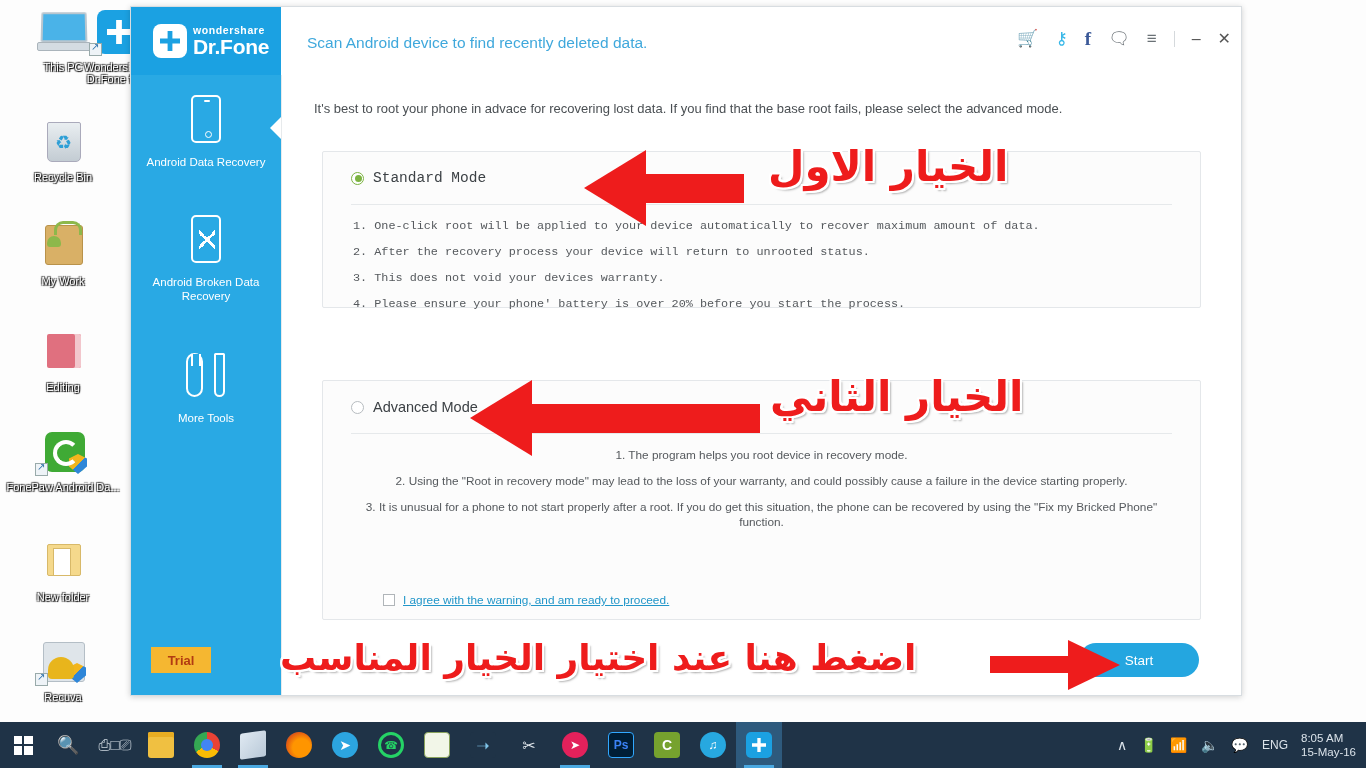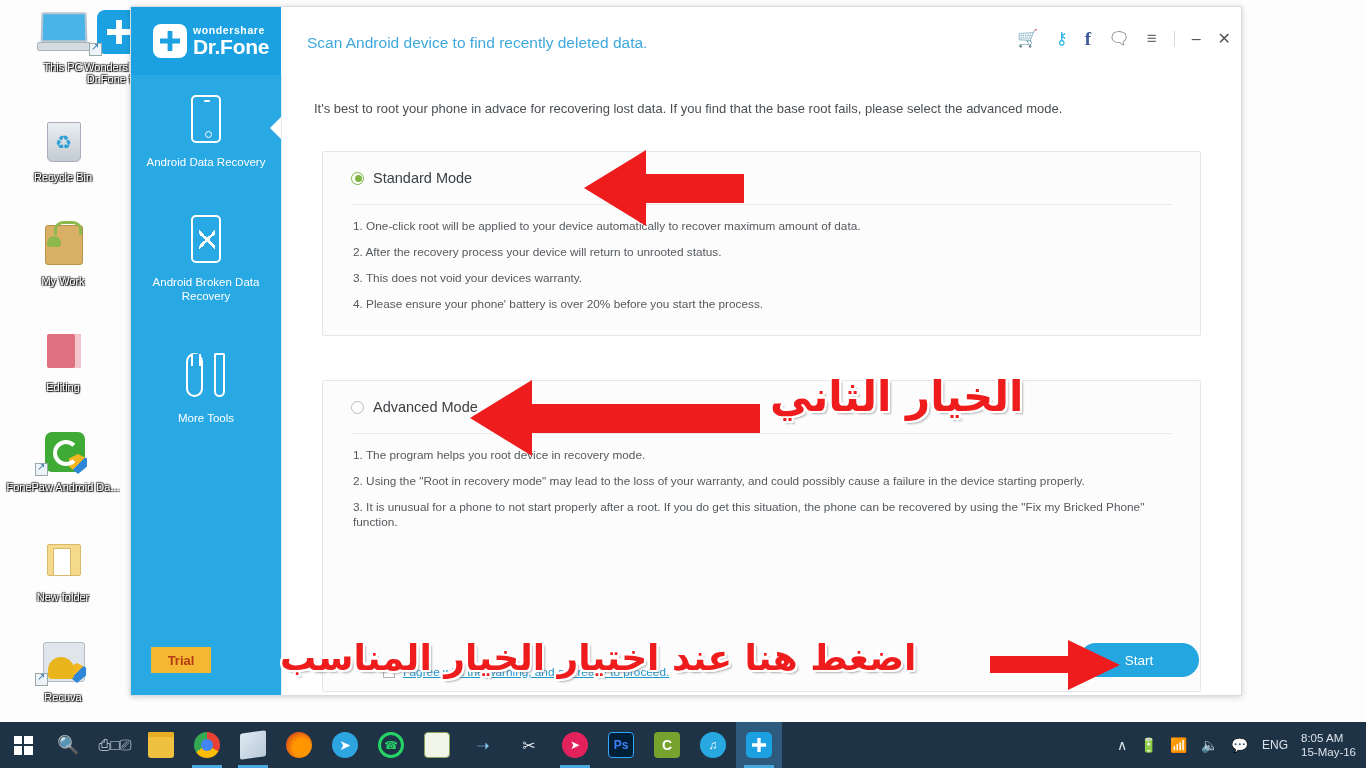--- a/index.html
+++ b/index.html
@@ -93,22 +93,22 @@
   .wrench{position:absolute;left:2px;top:2px;width:17px;height:44px;border:2px solid #fff;border-radius:9px;}
   .wrench:before{content:"";position:absolute;left:3px;top:-1px;width:6px;height:12px;background:#29a9e4;border-left:2px solid #fff;border-right:2px solid #fff;}
   .driver{position:absolute;right:3px;top:2px;width:11px;height:44px;border:2px solid #fff;border-radius:2px 2px 7px 7px;}
   .trial-btn{position:absolute;left:20px;bottom:22px;width:60px;height:26px;background:#f5b731;color:#b23b12;
     font-weight:bold;font-size:13px;display:flex;align-items:center;justify-content:center;cursor:pointer;}
 
   
   #content{position:absolute;left:150px;top:68px;right:0;bottom:0;background:#fff;border-left:1px solid #e7eaec;}
   .intro{position:absolute;left:32px;top:26px;font-size:13px;color:#4a4f53;}
   .mode-card{position:absolute;left:40px;right:40px;border:1px solid #e4e7ea;background:#fcfcfc;border-radius:2px;}
-  #card-standard{top:76px;height:185px;}
-  #card-advanced{top:305px;height:312px;}
+  #card-standard{top:76px;height:157px;font-family:Liberation Mono, monospace;}
+  #card-advanced{top:305px;height:240px;text-align:center;}
   .mode-head{display:flex;align-items:center;height:52px;padding-left:28px;}
   .radio{width:13px;height:13px;border-radius:50%;border:1px solid #b7bcc0;background:#fff;position:relative;margin-right:9px;cursor:pointer;}
   .radio.checked{border-color:#7cb342;}
   .radio.checked:after{content:"";position:absolute;left:2.5px;top:2.5px;width:7px;height:7px;border-radius:50%;background:#7cb342;}
   .mode-name{font-size:14.5px;color:#3c4145;}
   .divider{height:1px;background:#e6e9eb;margin:0 28px;}
   .bullets{padding:14px 30px 0 30px;}
   .bullets li{list-style:none;font-size:11.8px;color:#55595d;line-height:15px;margin-bottom:11px;}
   .agree-row{position:absolute;left:60px;bottom:12px;display:flex;align-items:center;gap:8px;}
   .chkbox{width:12px;height:12px;border:1px solid #b0b5b9;background:#fff;cursor:pointer;}
@@ -298,20 +298,21 @@
       </div>
 
       <button class="start-btn">Start</button>
     </div>
   </div>
 
   <div class="anno-arrow" style="left:584px;top:150px;width:160px;height:76px">
     <span class="shaft" style="left:60px;top:24px;width:100px;height:29px"></span>
     <span class="head" style="left:0;top:0;border-right-color:#ee1c1c;border-right-width:62px;"></span>
   </div>
+  <div class="anno-text" style="left:768px;top:142px;font-size:42px">الخيار الاول</div>
 
   <div class="anno-arrow" style="left:470px;top:380px;width:290px;height:76px">
     <span class="shaft" style="left:60px;top:24px;width:230px;height:29px"></span>
     <span class="head" style="left:0;top:0;border-right-width:62px;"></span>
   </div>
   <div class="anno-text" style="left:770px;top:372px;font-size:42px">الخيار الثاني</div>
 
   <div class="anno-arrow" style="left:990px;top:640px;width:130px;height:50px">
     <span class="shaft" style="left:0;top:16px;width:86px;height:17px"></span>
     <span class="head" style="left:78px;top:0;border-top:25px solid transparent;border-bottom:25px solid transparent;border-right:none;border-left:52px solid #ee1c1c;"></span>

